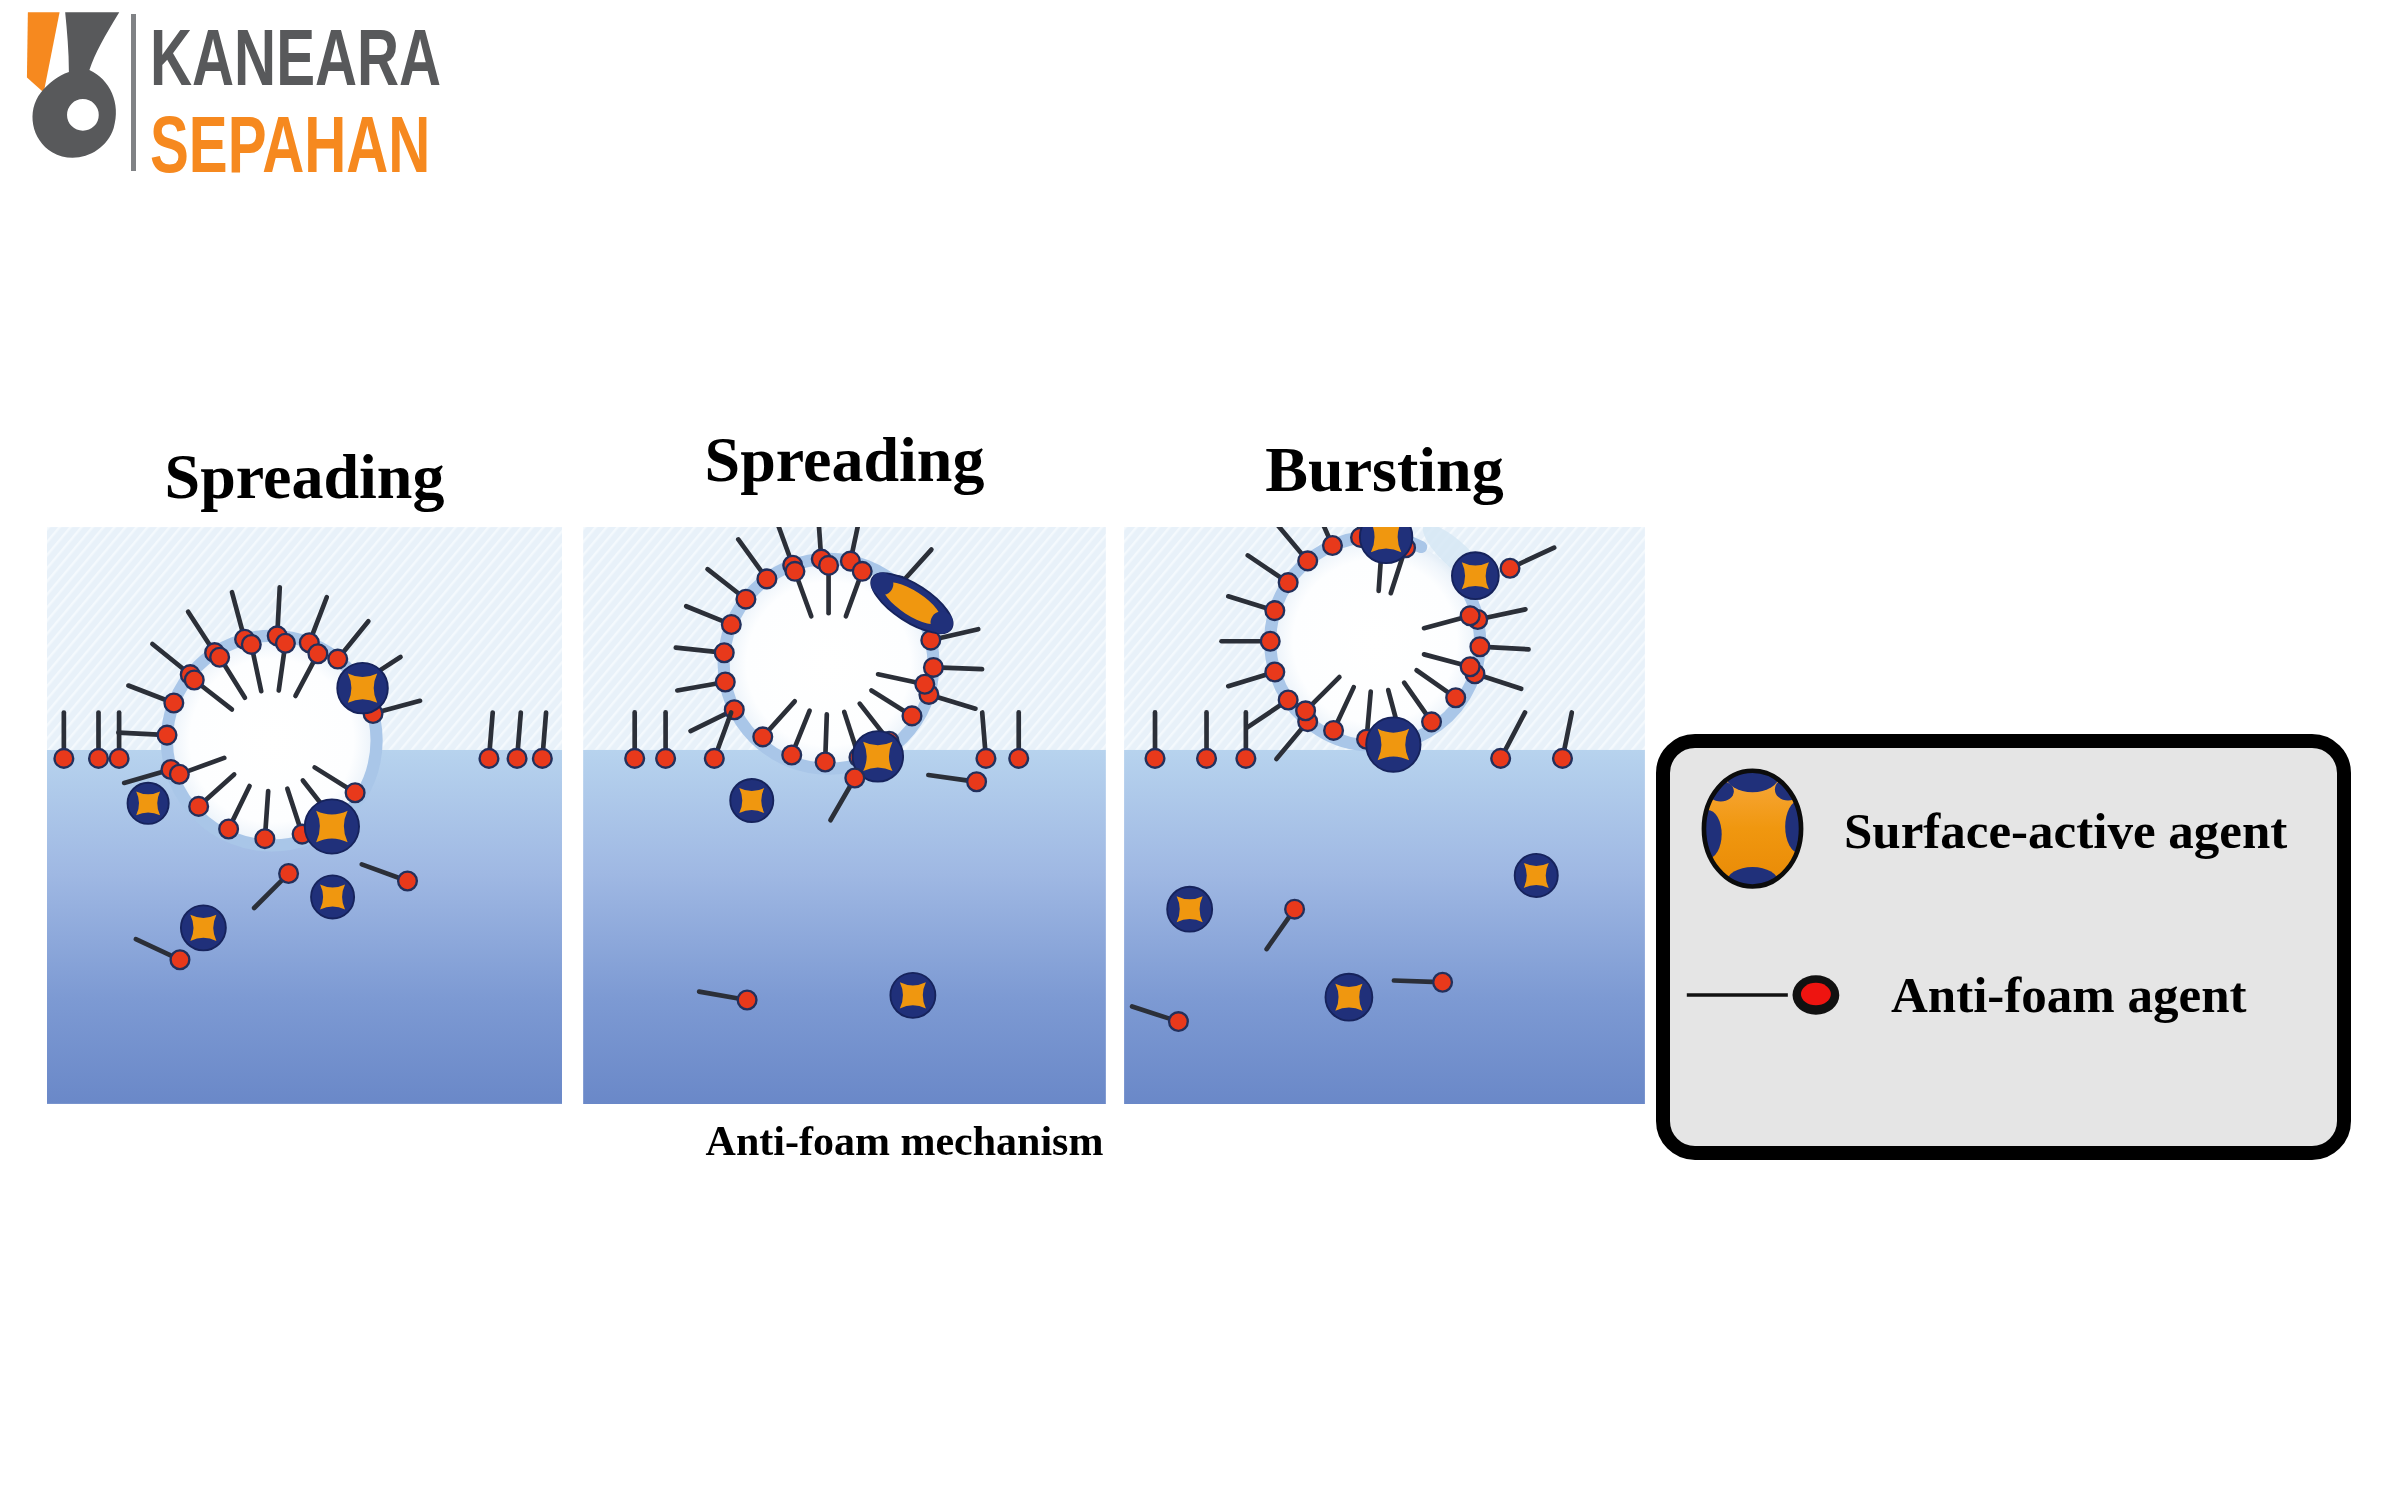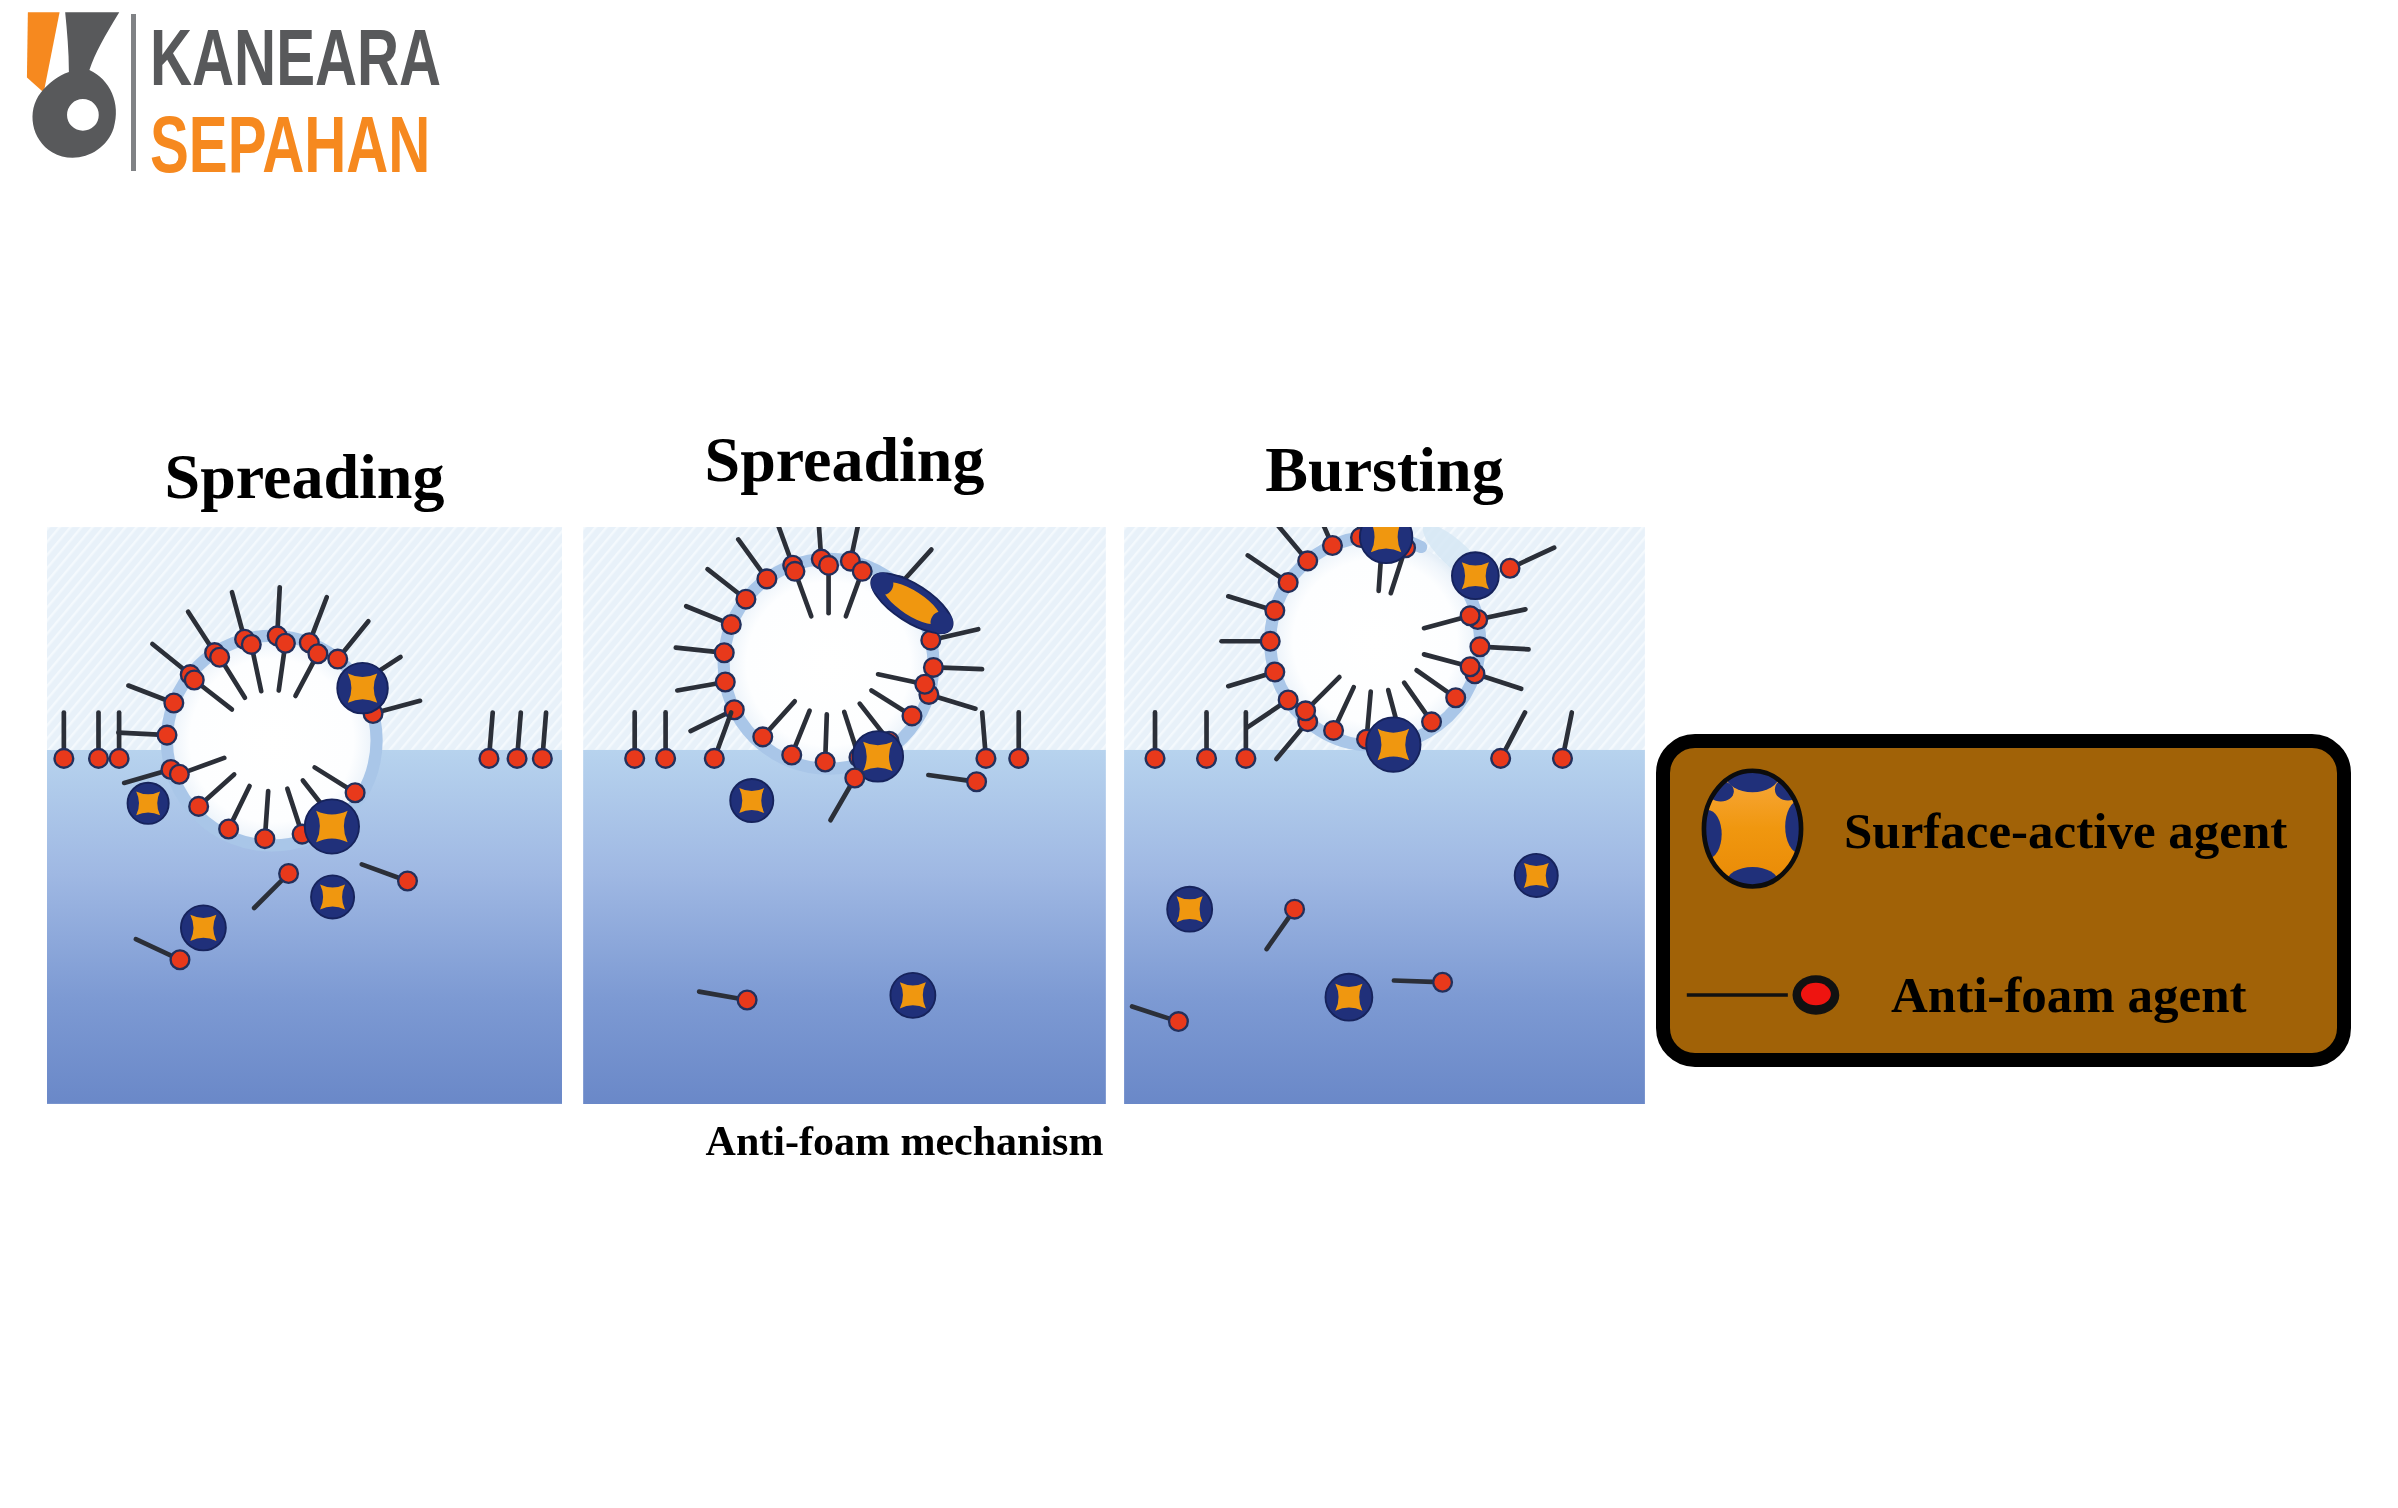--- a/index.html
+++ b/index.html
@@ -16,22 +16,22 @@
   .brand-l1{position:absolute;left:0;top:9.4px;}
   .brand-l2{position:absolute;left:0;top:96px;}
   
   .panel-title{position:absolute;font-weight:700;font-size:64px;color:#000;
     text-align:center;white-space:nowrap;}
   .panel{position:absolute;top:527px;height:577px;}
   .panel svg{display:block;}
   .figure-caption{position:absolute;left:394px;top:1117px;width:1021px;text-align:center;
     font-weight:700;font-size:42px;color:#000;}
   
-  .legend{position:absolute;left:1656px;top:734px;width:695px;height:333px;
-    box-sizing:border-box;border:14px solid #000;border-radius:39px;background:#a16207;}
+  .legend{position:absolute;left:1656px;top:734px;width:695px;height:426px;
+    box-sizing:border-box;border:14px solid #000;border-radius:39px;background:#e5e5e5;}
   .legend-row{position:absolute;display:flex;align-items:center;}
   .legend-row1{left:28px;top:17px;height:131px;gap:37px;}
   .legend-row2{left:13px;top:214px;height:66px;gap:32px;}
   .legend-label{font-weight:700;font-size:51px;color:#000;white-space:nowrap;}
 </style>
 </head>
 <body>
 
 <div class="stage">
 

